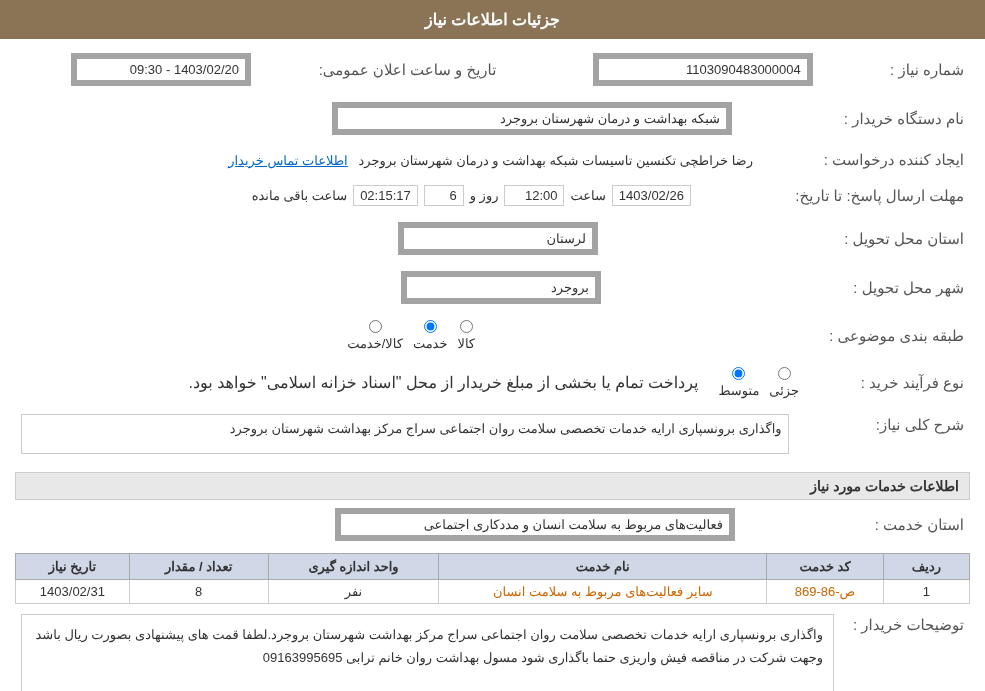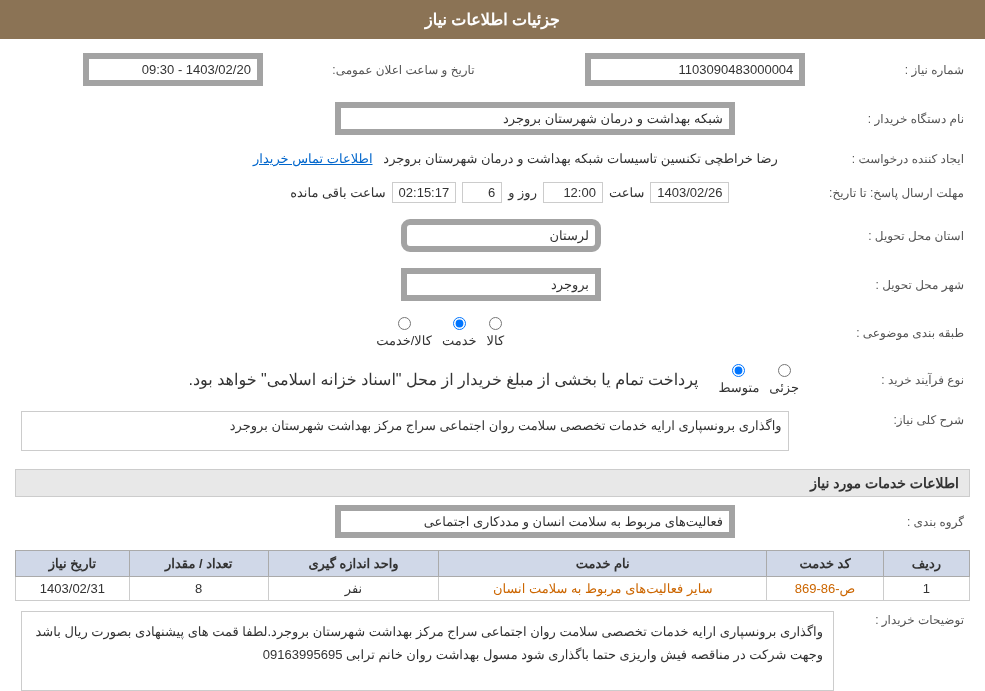--- a/index.html
+++ b/index.html
@@ -33,21 +33,21 @@
       margin-bottom: 8px;
     }
     .section-table td {
       padding: 4px 6px;
       vertical-align: middle;
     }
     .label-cell {
       color: #555;
       white-space: nowrap;
       text-align: right;
-      font-size: 12px;
+      font-size: 15px;
       min-width: 120px;
     }
     .value-box {
       border: 6px solid #a3a3a3;
       background: #fff;
       padding: 3px 6px;
       min-height: 22px;
       display: inline-block;
       font-size: 13px;
     }
@@ -209,21 +209,21 @@
         </td>
       </tr>
     </tbody>
       </table>
 
     <table class="section-table">
       <tbody>
           <tr>
         <td class="label-cell" style="min-width:130px;">استان محل تحویل :</td>
         <td>
-          <div class="value-box" style="min-width:200px;border-radius:9px;">لرستان</div>
+          <div class="value-box" style="min-width:200px;">لرستان</div>
         </td>
       </tr>
     </tbody>
       </table>
 
     <table class="section-table">
       <tbody>
           <tr>
         <td class="label-cell" style="min-width:130px;">شهر محل تحویل :</td>
         <td>
@@ -287,21 +287,21 @@
         </td>
       </tr>
     </tbody>
       </table>
 
     <div class="section-header">اطلاعات خدمات مورد نیاز</div>
 
     <table class="section-table">
       <tbody>
           <tr>
-        <td class="label-cell" style="min-width:130px;">گروه بندی :</td>
+        <td class="label-cell" style="min-width:130px;">استان خدمت :</td>
         <td>
           <div class="value-box" style="min-width:400px;">فعالیت‌های مربوط به سلامت انسان و مددکاری اجتماعی</div>
         </td>
       </tr>
     </tbody>
       </table>
 
     <table class="services-table">
       <thead>
         <tr>

